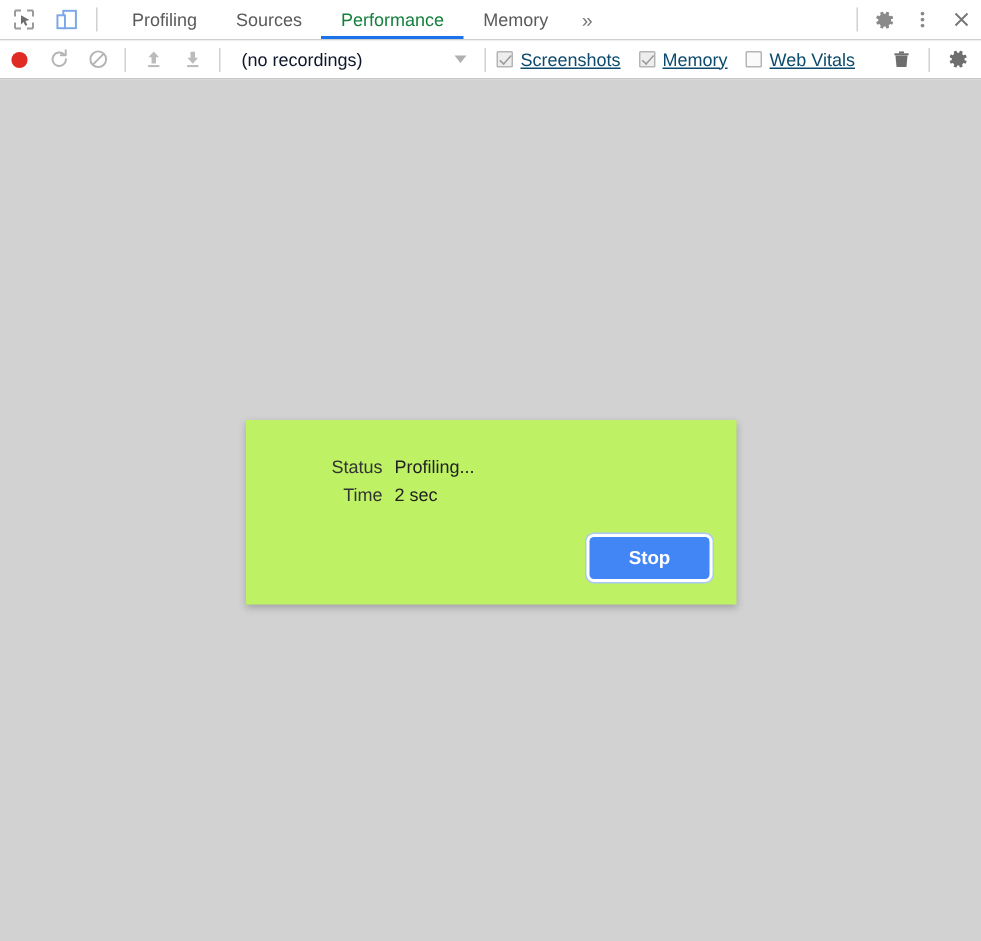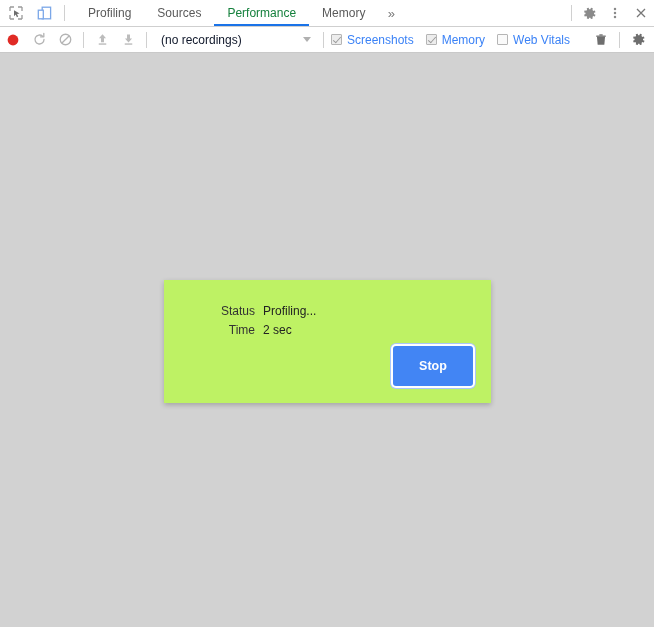--- a/index.html
+++ b/index.html
@@ -170,21 +170,22 @@
     content: "";
     position: absolute;
     left: 3px; top: 0px;
     width: 3px; height: 7px;
     border: solid #9a9a9a;
     border-width: 0 1.6px 1.6px 0;
     transform: rotate(42deg);
   }
   .check-label {
     font-size: 12px;
-    color: #3b82f6;
+    color: #0c4a6e;
+    text-decoration: underline;
   }
   .toolbar-right {
     margin-left: auto;
     display: flex;
     align-items: center;
     padding-right: 3px;
   }
 
   
   .panel {
@@ -246,21 +247,21 @@
     width: 0%;
     background: #4285f4;
   }
   .dlg-actions {
     position: absolute;
     right: 18px;
     bottom: 17px;
   }
   .stop-btn {
     min-width: 80px;
-    height: 40px;
+    height: 28px;
     padding: 0 18px;
     background: #4285f4;
     color: #ffffff;
     font-size: 12.5px;
     font-weight: bold;
     font-family: "Liberation Sans", sans-serif;
     border: none;
     border-radius: 3px;
     cursor: pointer;
     box-shadow: 0 0 0 2px #ffffff, 0 0 0 3px #aac7f8;

